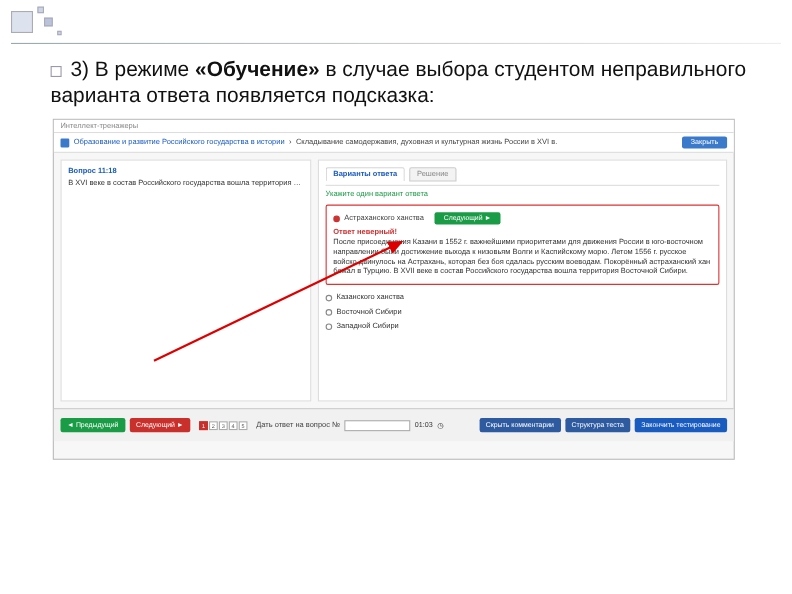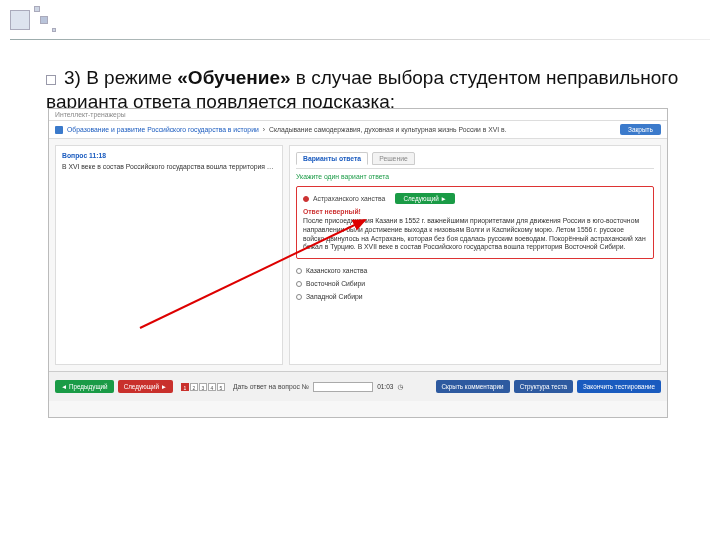--- a/index.html
+++ b/index.html
@@ -7,21 +7,21 @@
   
   
   .slide-deco { position: absolute; top: 0; left: 0; width: 120px; height: 40px; }
   .slide-deco .sq { position: absolute; border: 1px solid #aab; background: #dde3ee; }
   .slide-deco .big { width: 20px; height: 20px; top: 10px; left: 10px; }
   .slide-deco .s1 { width: 6px; height: 6px; top: 6px; left: 34px; background:#cdd5e4;}
   .slide-deco .s2 { width: 8px; height: 8px; top: 16px; left: 40px; background:#b9c4da;}
   .slide-deco .s3 { width: 4px; height: 4px; top: 28px; left: 52px; background:#cdd5e4;}
   .deco-line { position: absolute; top: 39px; left: 10px; right: 10px; height: 1px; background: linear-gradient(to right,#9aa,#ccc,#eee); }
   
-  .slide-title { position: absolute; top: 66px; left: 46px; right: 30px; font-size: 19px; color: #111; line-height: 1.25; }
+  .slide-title { position: absolute; top: 52px; left: 46px; right: 30px; font-size: 19px; color: #111; line-height: 1.25; }
   .slide-title .bullet { display:inline-block; width:10px; height:10px; border:1px solid #99a; margin-right:8px; vertical-align:-1px;}
   
   .app-frame { position: absolute; top: 108px; left: 48px; width: 620px; height: 310px; border: 1px solid #bbb; background: #f7f7f7; font-size: 6.8px; color:#444; }
   .app-header { height: 12px; background: #fff; border-bottom:1px solid #ddd; padding:2px 6px; color:#888;}
   .breadcrumb { height: 18px; background:#fff; border-bottom:1px solid #ddd; display:flex; align-items:center; padding:0 6px; gap:4px;}
   .breadcrumb .back-link { color:#1a5bbf; }
   .breadcrumb .close-btn { margin-left:auto; background:#3b7acb; color:#fff; padding:2px 8px; border-radius:2px; font-size:6.5px;}
   .breadcrumb .icon-doc { width:8px; height:8px; background:#3b7acb; display:inline-block; border-radius:1px;}
   
   .main-row { display:flex; height: 232px; }

